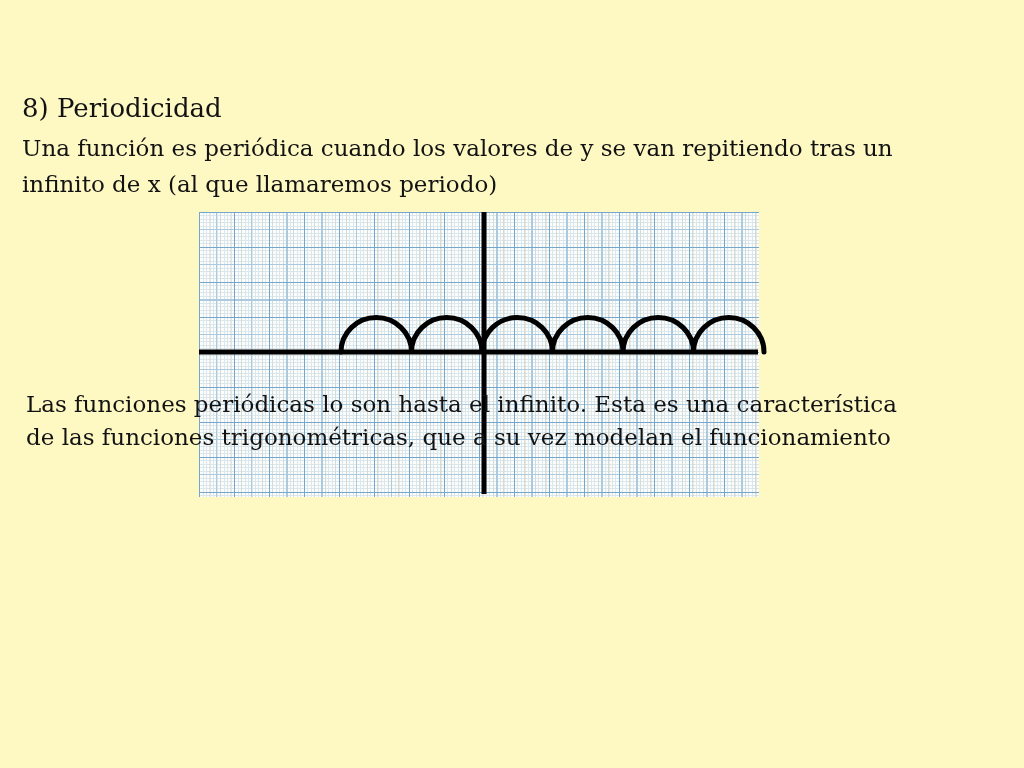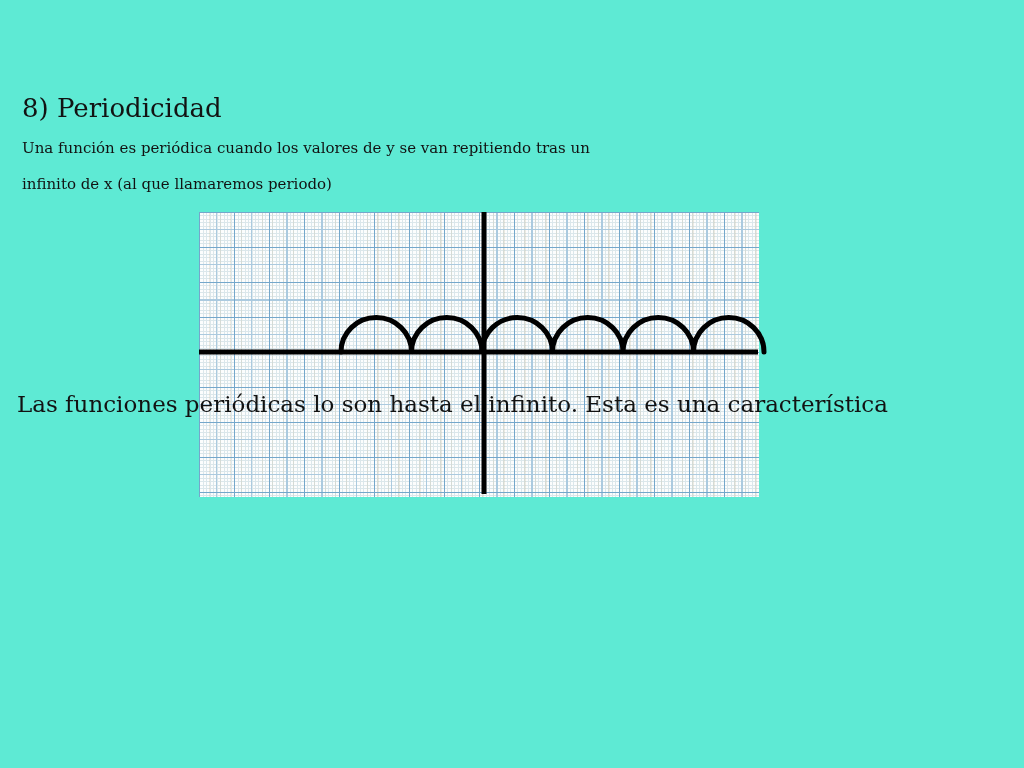--- a/index.html
+++ b/index.html
@@ -5,32 +5,32 @@
   :root{
     --grid-bold:#74a7cb;
     --grid-medium:#abcadf;
     --grid-fine:#dbe7eb;
     --paper-bg:#fcfdfd;
     --ink:#121212;
   }
   *{margin:0;padding:0;box-sizing:border-box;}
   html,body{width:1024px;height:768px;background:#ffffff;overflow:hidden;}
   body{font-family:"DejaVu Serif","Liberation Serif",serif;color:var(--ink);}
-  .slide{position:relative;width:1024px;height:768px;background:#5eead4;}
+  .slide{position:relative;width:1024px;height:768px;background:#fef9c3;}
 
   .heading{
     position:absolute;left:22px;top:93px;
     font-size:26px;line-height:30px;white-space:nowrap;
   }
   .intro{
     position:absolute;left:22px;top:130px;
-    font-size:15px;line-height:36px;white-space:nowrap;
+    font-size:23px;line-height:36px;white-space:nowrap;
   }
   .note{
-    position:absolute;left:17px;top:388px;
+    position:absolute;left:26px;top:388px;
     font-size:23px;line-height:33px;white-space:nowrap;
     z-index:3;
   }
 
   .graph-paper{
     position:absolute;left:199px;top:212px;width:560px;height:285px;
     background-color:var(--paper-bg);
     background-image:
       repeating-linear-gradient(to right,  var(--grid-bold) 0 1px, transparent 1px 35px),
       repeating-linear-gradient(to bottom, var(--grid-bold) 0 1px, transparent 1px 35px),
@@ -62,15 +62,16 @@
   <div class="graph-paper"></div>
 
   <svg class="graph-overlay" viewBox="0 0 575 290" xmlns="http://www.w3.org/2000/svg">
     <line id="x-axis" x1="0" y1="140" x2="559" y2="140" stroke-width="5" stroke="#000000"></line>
     <line id="y-axis" x1="285" y1="0" x2="285" y2="282" stroke-width="5" stroke="#000000"></line>
     <path id="periodic-curve" fill="none" stroke-width="5" stroke-linecap="round" d="M 142 140 a 35.25 34.5 0 0 1 70.5 0 a 35.25 34.5 0 0 1 70.5 0 a 35.25 34.5 0 0 1 70.5 0 a 35.25 34.5 0 0 1 70.5 0 a 35.25 34.5 0 0 1 70.5 0 a 35.25 34.5 0 0 1 70.5 0" stroke="#000000"></path>
   </svg>
 
   <div class="note">
     <div>Las funciones periódicas lo son hasta el infinito. Esta es una característica</div>
+    <div>de las funciones trigonométricas, que a su vez modelan el funcionamiento</div>
   </div>
 
 </div>
 
 </body></html>

